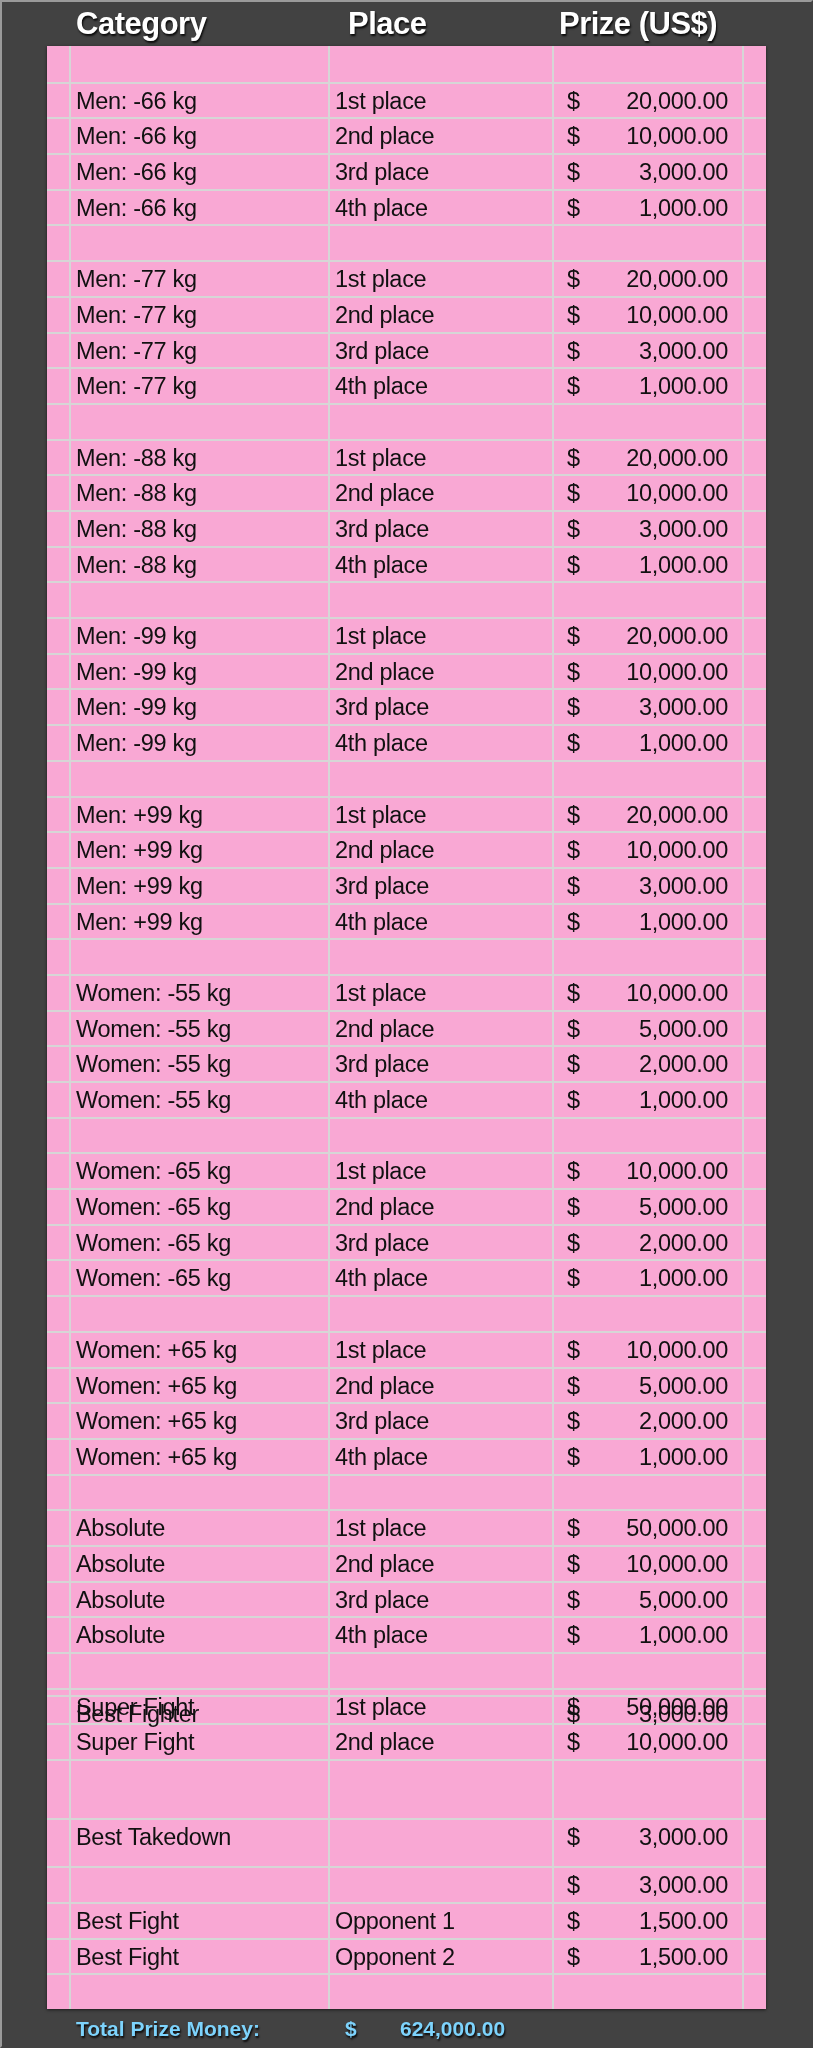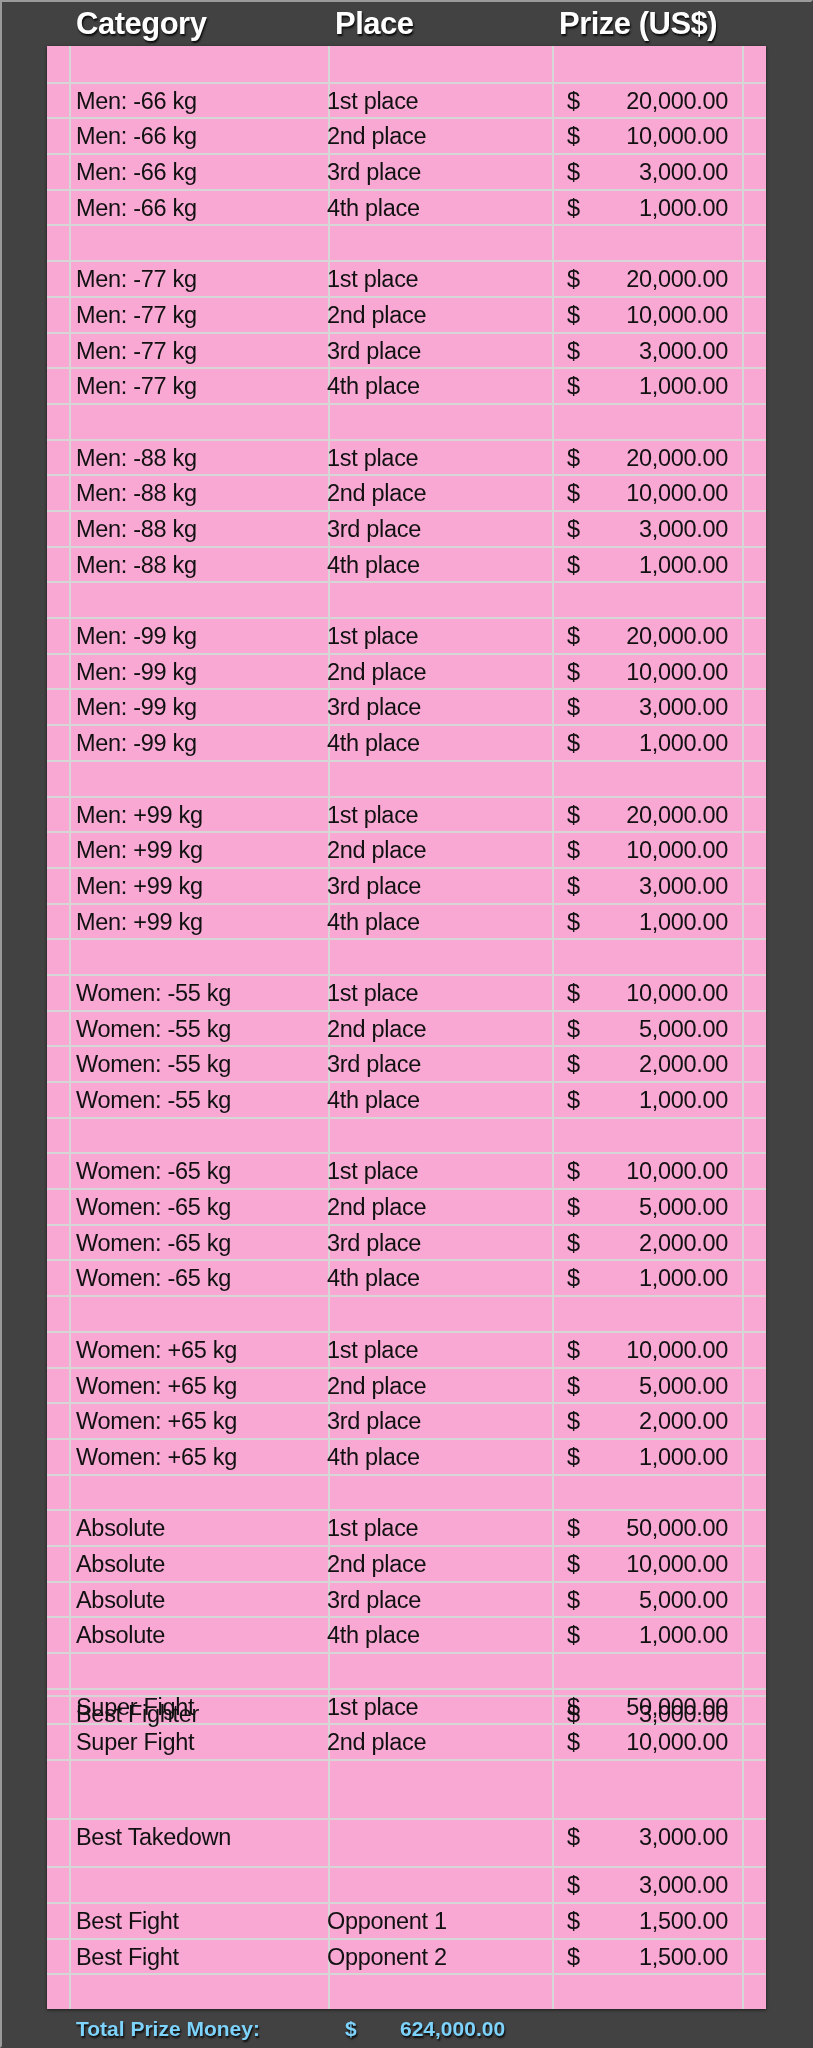--- a/index.html
+++ b/index.html
@@ -14,40 +14,40 @@
       box-sizing: border-box; border: 2px solid #9a9a9a; border-right-color: #424242; border-bottom-color:#424242;
       pointer-events: none;
     }
     .hdr {
       position: absolute; top: 4px; height: 40px;
       color: #fff; font-weight: bold; font-size: 31px; line-height: 40px;
       text-shadow: 1px 2px 2px rgba(0,0,0,0.85);
       letter-spacing: -0.5px;
     }
     .hdr.cat { left: 76px; }
-    .hdr.place { left: 335px; }
+    .hdr.place { left: 348px; }
     .hdr.prize { left: 559px; }
     .sheet {
       position: absolute; left: 47px; top: 46px; width: 719px; height: 1963px;
       background: #f9a8d4;
       box-shadow: 0 1px 3px rgba(0,0,0,0.6);
     }
     .vline { position: absolute; top: 0; bottom: 0; width: 2px; background: #d6d6d6; }
     .row {
       position: absolute; left: 0; width: 719px; height: 35.7px;
       border-top: 2px solid #d6d6d6; box-sizing: border-box;
     }
     .row:first-child { border-top: none; }
     .cell {
       position: absolute; top: 0; height: 100%;
       font-size: 23.5px; color: #111; line-height: 34px;
       white-space: nowrap; letter-spacing: -0.3px;
     }
     .c-cat { left: 29px; }
-    .c-place { left: 280px; }
+    .c-place { left: 288px; }
     .c-cur { left: 520px; }
     .c-amt { right: 38px; text-align: right; }
     .total {
       position: absolute; top: 2010px; height: 40px; line-height: 38px;
       color: #7dd3fc; font-weight: bold; font-size: 21px;
       text-shadow: 1px 2px 2px rgba(0,0,0,0.85);
     }
     .total.lbl { left: 76px; }
     .total.cur { left: 345px; }
     .total.amt { left: 400px; }

